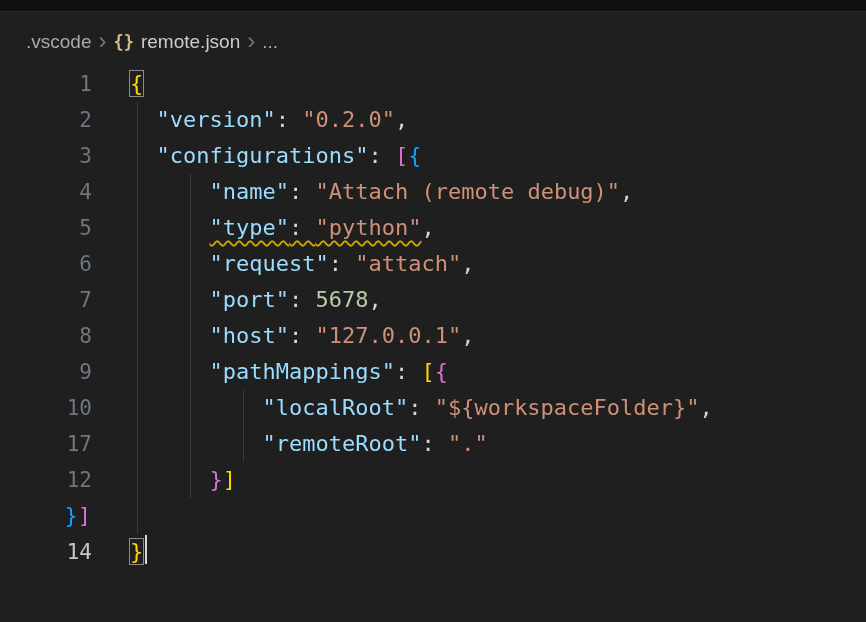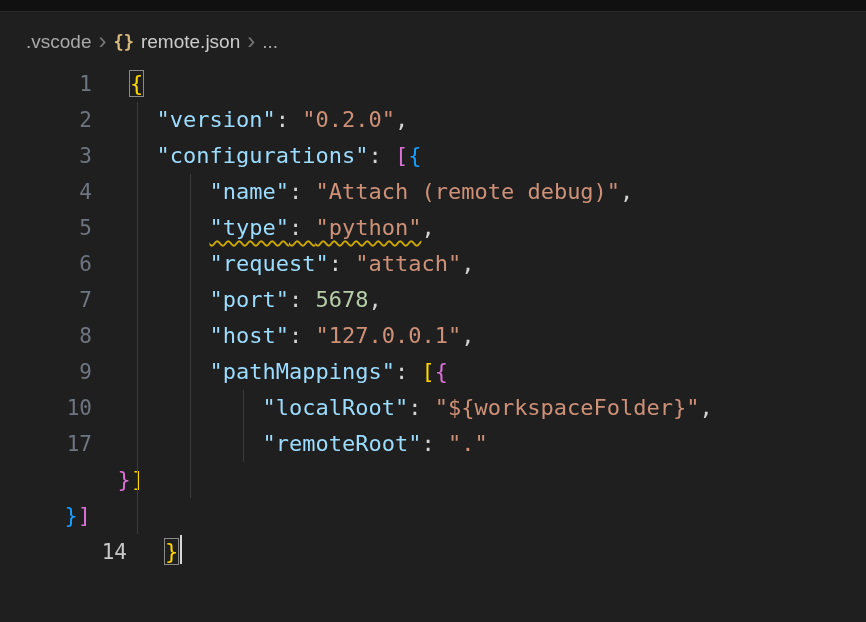--- a/index.html
+++ b/index.html
@@ -52,21 +52,21 @@
     white-space:pre;
   }
   .ln {
     flex:none;
     width:92px;
     text-align:right;
     font-size:21px;
     color: var(--lineNo);
     user-select:none;
   }
-  .line.active .ln { color: var(--lineNoActive); margin-left: 35px; }
+  .line.active .ln { color: var(--lineNoActive); }
   .code { margin-left:38px; white-space:pre; }
 
   .tok.ws  { color: var(--punct); }
   .tok.key { color: var(--key); }
   .tok.str { color: var(--string); }
   .tok.num { color: var(--number); }
   .tok.pun { color: var(--punct); }
   .tok.b1  { color: var(--bracket1); }
   .tok.b2  { color: var(--bracket2); }
   .tok.b3  { color: var(--bracket3); }
@@ -122,21 +122,21 @@
         <div class="line"><span class="ln">2</span><span class="code"><span class="tok ws">  </span><span class="tok key">"version"</span><span class="tok pun">: </span><span class="tok str">"0.2.0"</span><span class="tok pun">,</span></span></div>
         <div class="line"><span class="ln">3</span><span class="code"><span class="tok ws">  </span><span class="tok key">"configurations"</span><span class="tok pun">: </span><span class="tok b2">[</span><span class="tok b3">{</span></span></div>
         <div class="line"><span class="ln">4</span><span class="code"><span class="tok ws">      </span><span class="tok key">"name"</span><span class="tok pun">: </span><span class="tok str">"Attach (remote debug)"</span><span class="tok pun">,</span></span></div>
         <div class="line"><span class="ln">5</span><span class="code"><span class="tok ws">      </span><span class="squiggle"><span class="tok key">"type"</span><span class="tok pun">: </span><span class="tok str">"python"</span></span><span class="tok pun">,</span></span></div>
         <div class="line"><span class="ln">6</span><span class="code"><span class="tok ws">      </span><span class="tok key">"request"</span><span class="tok pun">: </span><span class="tok str">"attach"</span><span class="tok pun">,</span></span></div>
         <div class="line"><span class="ln">7</span><span class="code"><span class="tok ws">      </span><span class="tok key">"port"</span><span class="tok pun">: </span><span class="tok num">5678</span><span class="tok pun">,</span></span></div>
         <div class="line"><span class="ln">8</span><span class="code"><span class="tok ws">      </span><span class="tok key">"host"</span><span class="tok pun">: </span><span class="tok str">"127.0.0.1"</span><span class="tok pun">,</span></span></div>
         <div class="line"><span class="ln">9</span><span class="code"><span class="tok ws">      </span><span class="tok key">"pathMappings"</span><span class="tok pun">: </span><span class="tok b1">[</span><span class="tok b2">{</span></span></div>
         <div class="line"><span class="ln">10</span><span class="code"><span class="tok ws">          </span><span class="tok key">"localRoot"</span><span class="tok pun">: </span><span class="tok str">"${workspaceFolder}"</span><span class="tok pun">,</span></span></div>
         <div class="line"><span class="ln">17</span><span class="code"><span class="tok ws">          </span><span class="tok key">"remoteRoot"</span><span class="tok pun">: </span><span class="tok str">"."</span></span></div>
-        <div class="line"><span class="code"><span class="tok ws">      </span><span class="tok b2">}</span><span class="tok b1">]</span></span></div>
+        <div class="line"><span class="ln">12</span><span class="code"><span class="tok ws">      </span><span class="tok b2">}</span><span class="tok b1">]</span></span></div>
         <div class="line"><span class="code"><span class="tok ws">  </span><span class="tok b3">}</span><span class="tok b2">]</span></span></div>
         <div class="line active"><span class="ln">14</span><span class="code"><span class="tok b1 match">}</span><span class="cursor"></span></span></div>
         <div class="indent-guide" style="left: 137px; top: 38px; height: 432px;"></div>
         <div class="indent-guide" style="left: 189.981px; top: 110px; height: 324px;"></div>
         <div class="indent-guide" style="left: 242.963px; top: 326px; height: 72px;"></div>
       </div>
   </div>
 </div>
 
 </body></html>

